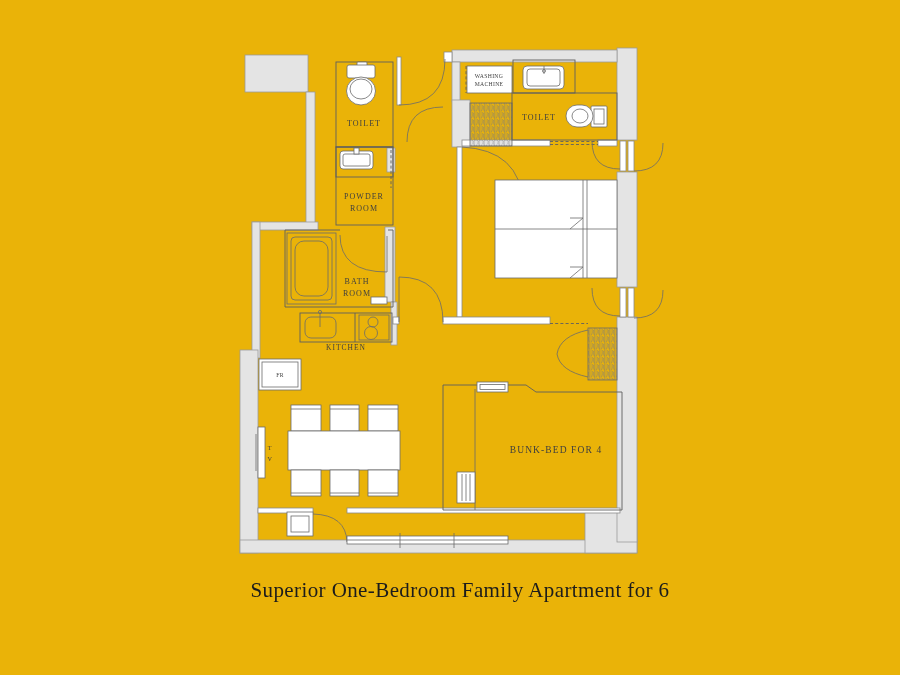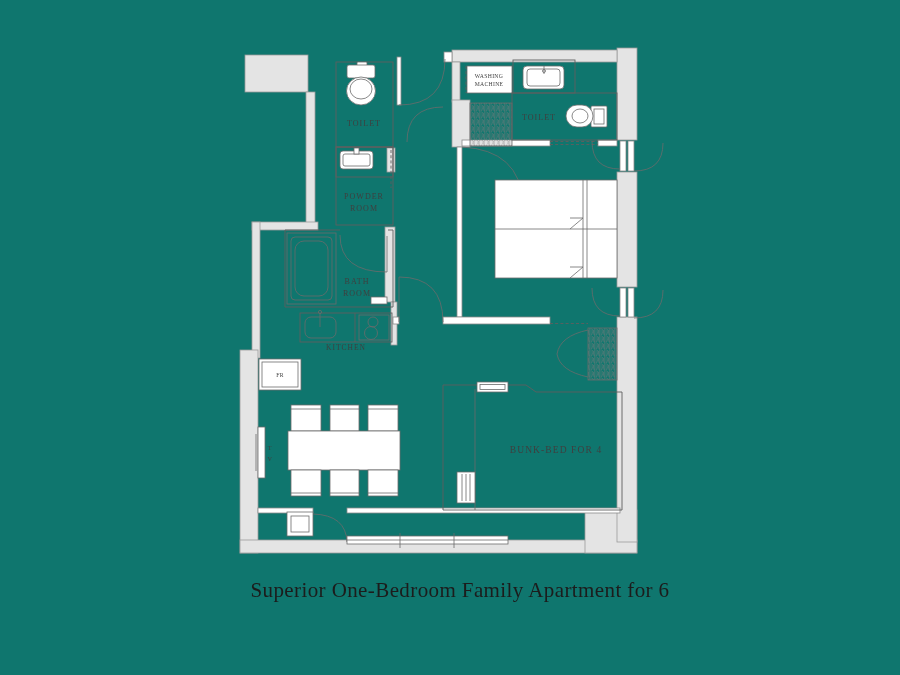--- a/index.html
+++ b/index.html
@@ -1,16 +1,16 @@
 <!DOCTYPE html>
 <html><head>
 <meta charset="utf-8">
 <style>
   html,body{margin:0;padding:0;background:#ffffff;}
-  .page{position:relative;width:900px;height:675px;background:#0f766e;overflow:hidden;
+  .page{position:relative;width:900px;height:675px;background:#eab308;overflow:hidden;
         font-family:"Liberation Serif","DejaVu Serif",serif;}
   .plan{position:absolute;left:0;top:0;}
   .caption{position:absolute;left:0;top:578px;width:100%;text-align:center;
            font-size:21px;color:#1c1c1c;letter-spacing:0.4px;transform:translateX(10px);}
   
   .wall{fill:#e4e4e4;stroke:#9b9b9b;stroke-width:.8;}
   .wwall{fill:#ffffff;stroke:#8a8a8a;stroke-width:.8;}
   .ln{fill:none;stroke:#5f5f5f;stroke-width:.9;}
   .fx{fill:#ffffff;stroke:#6b6b6b;stroke-width:.8;}
   .fxn{fill:none;stroke:#6b6b6b;stroke-width:.8;}

